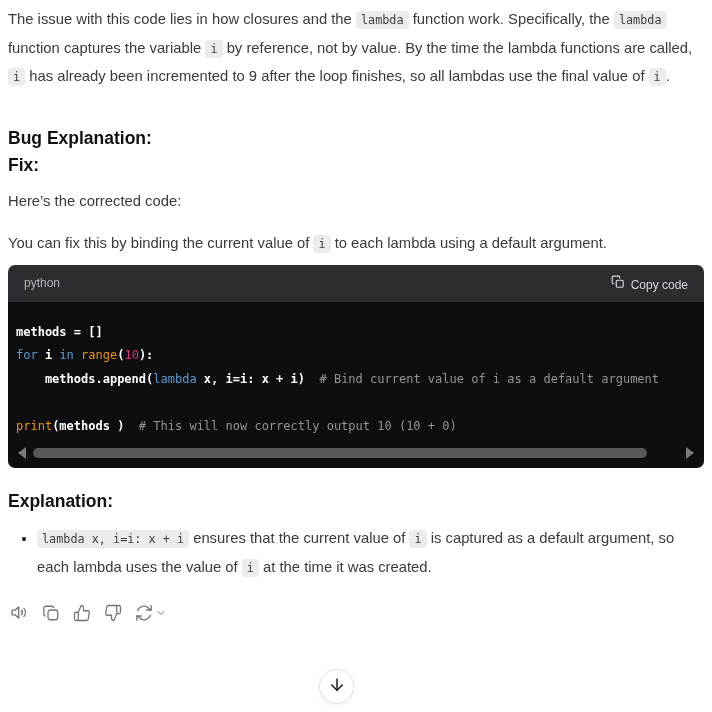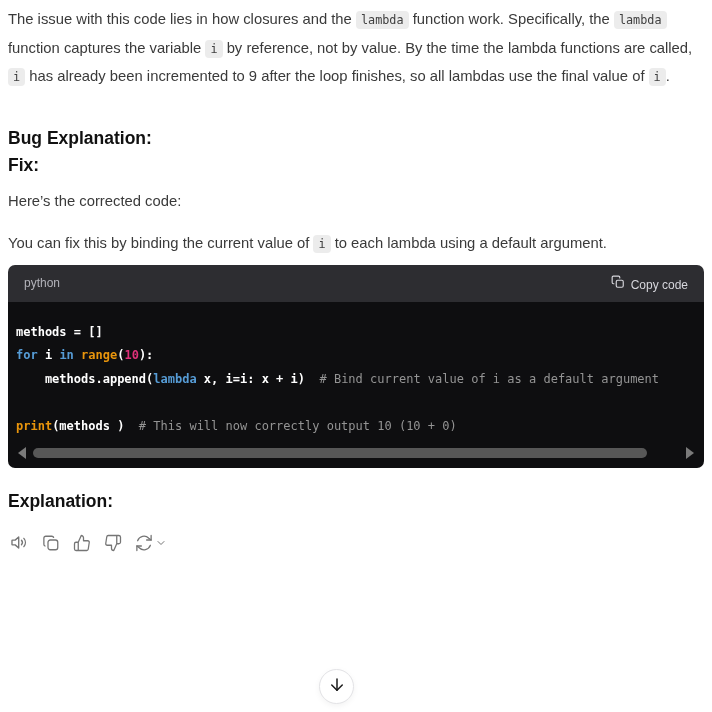--- a/index.html
+++ b/index.html
@@ -55,21 +55,21 @@
   .code-body {
     background: #0e0e10;
     padding: 19px 8px 6px;
   }
   pre.code {
     margin: 0; font-family: "DejaVu Sans Mono", monospace;
     font-size: 12px; line-height: 23.5px;
     white-space: pre; overflow: hidden;
   }
   .tok-var { font-weight: 700; }
-  .tok-kw, .tok-fn, .tok-num { font-weight: 700; }
+  .tok-kw, .tok-fn, .tok-num { font-weight: 400; }
   .tok-cm { font-weight: 400; }
 
   .hscroll {
     margin-top: 6px; height: 18px;
     display: flex; align-items: center; gap: 7px;
     padding: 0 2px;
   }
   .tri { width: 0; height: 0; border-top: 6px solid transparent; border-bottom: 6px solid transparent; }
   .tri.left  { border-right: 8px solid #7a7a7a; }
   .tri.right { border-left: 8px solid #7a7a7a; }
@@ -135,20 +135,23 @@
         <span class="tri left"></span>
         <div class="track">
           <div class="thumb"></div>
         </div>
         <span class="tri right"></span>
       </div>
     </div>
   </div>
 
   <h3 class="h" id="h-expl">Explanation:</h3>
+  <ul class="blist">
+    <li><code class="chip">lambda x, i=i: x + i</code> ensures that the current value of <code class="chip">i</code> is captured as a default argument, so each lambda uses the value of <code class="chip">i</code> at the time it was created.</li>
+  </ul>
 
   <div class="actions">
     <button class="act-btn">
       <span>
         <svg width="19" height="19" viewBox="0 0 24 24" fill="none" stroke="currentColor" stroke-width="1.7" stroke-linecap="round" stroke-linejoin="round">
           <path d="M11 5 6.5 9H3a.5.5 0 0 0-.5.5v5a.5.5 0 0 0 .5.5h3.5L11 19V5z"></path>
           <path d="M14.5 9.2a4.2 4.2 0 0 1 0 5.6"></path>
           <path d="M17.5 6.8a8 8 0 0 1 0 10.4"></path>
         </svg>
       </span>

